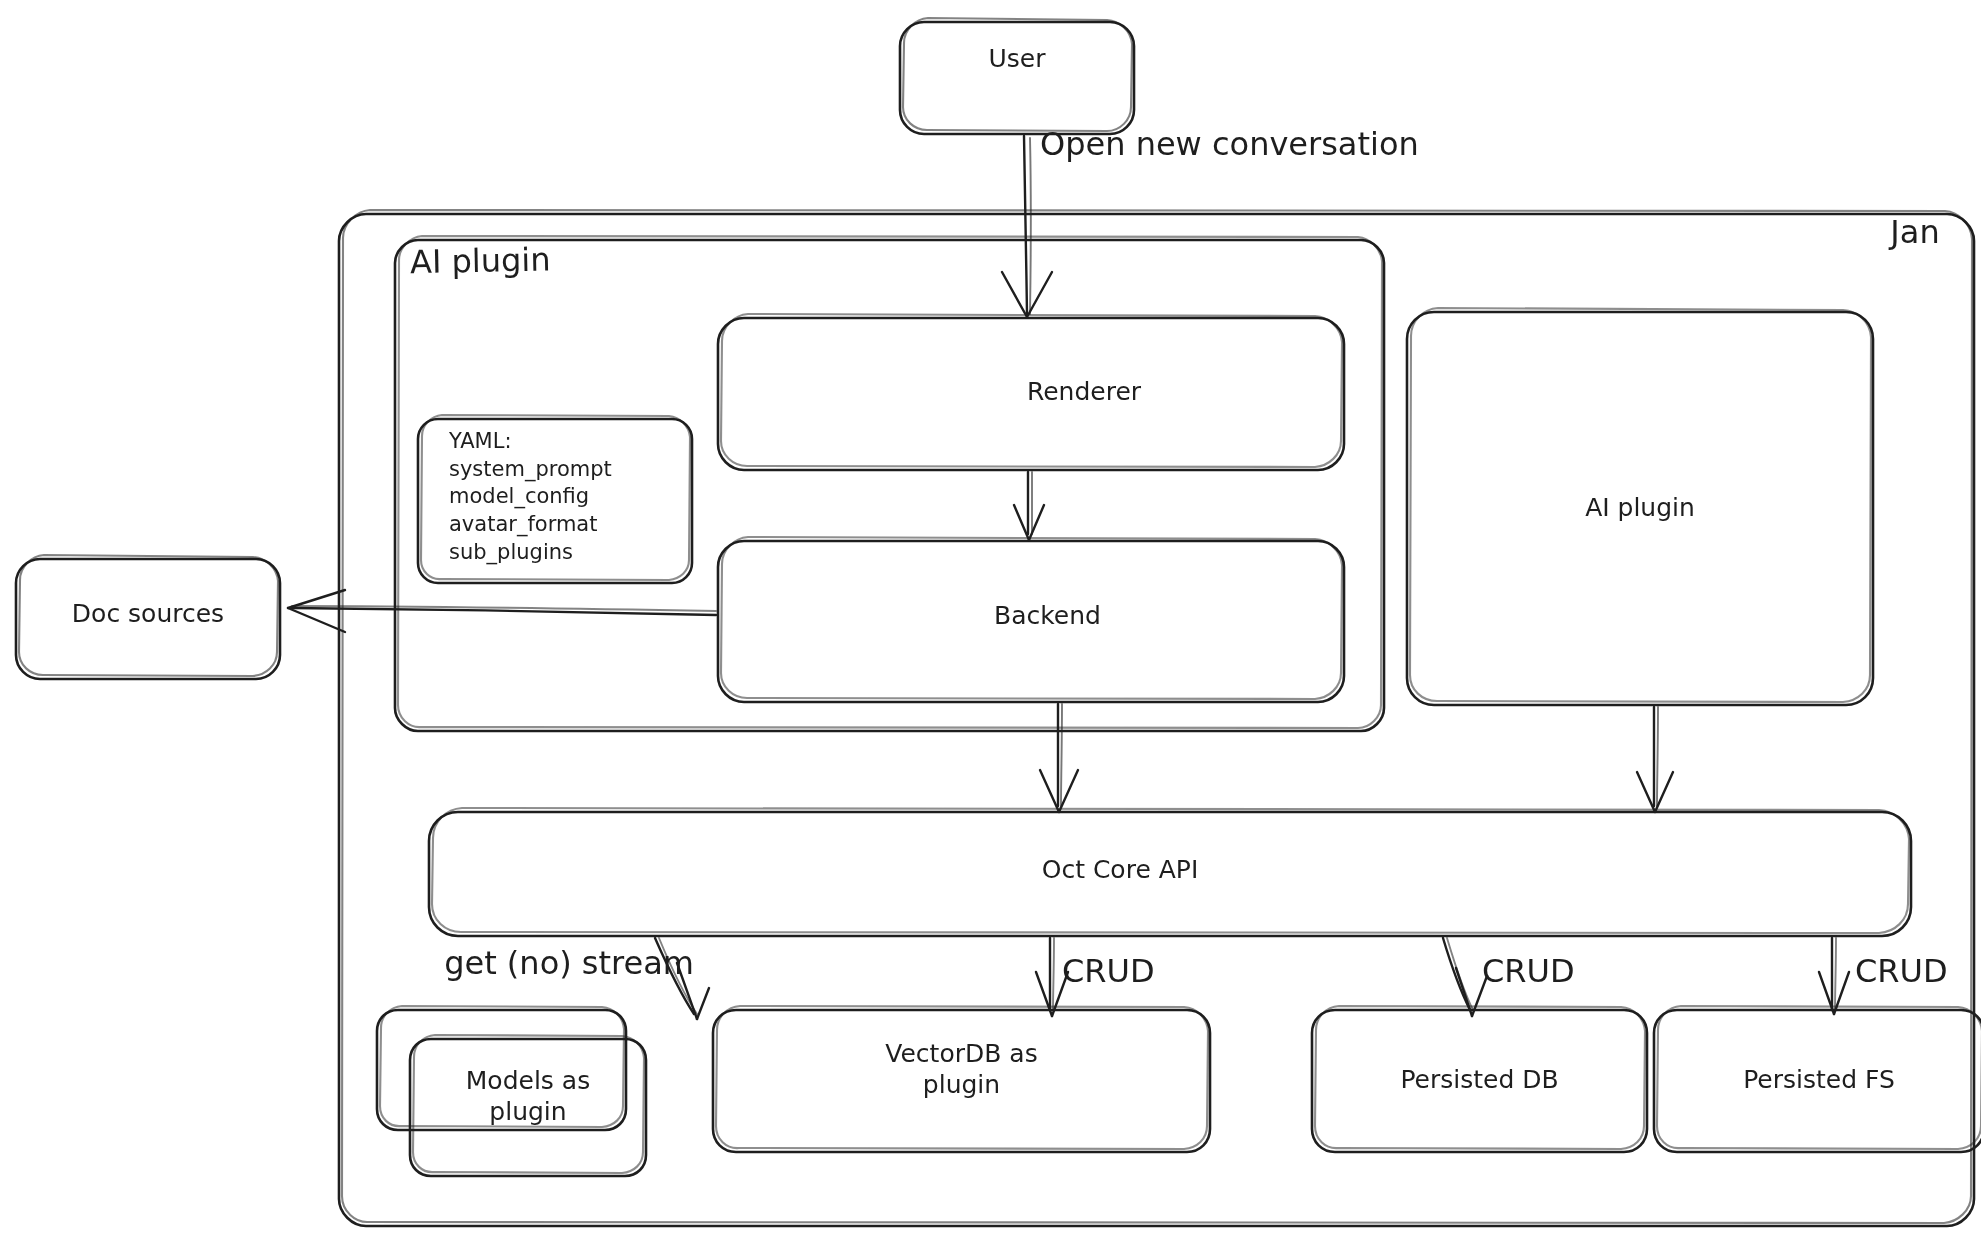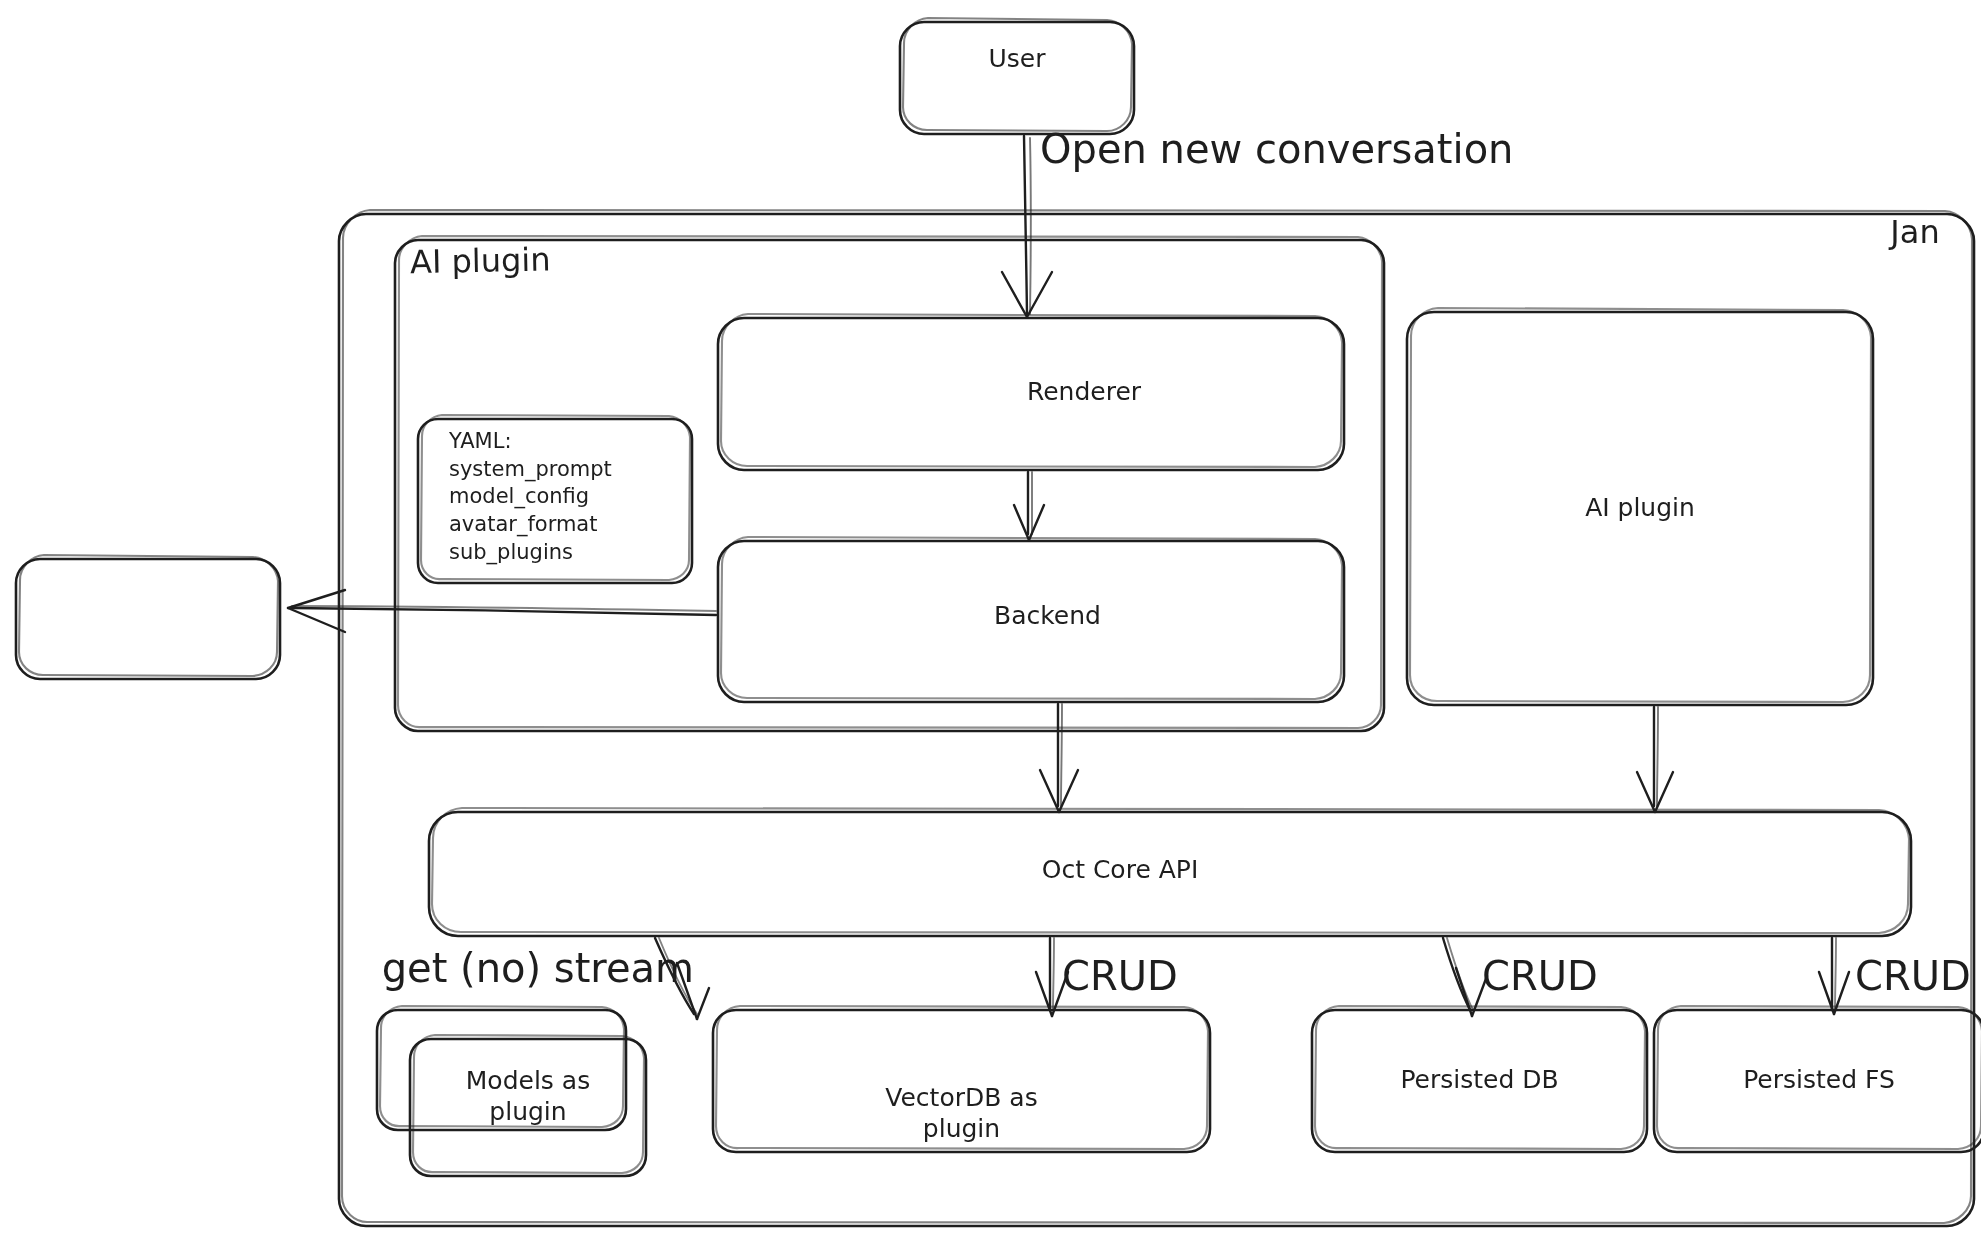--- a/index.html
+++ b/index.html
@@ -14,21 +14,21 @@
   .node-label{
     position:absolute;
     color:#1e1e1e;
     font-family:"DejaVu Sans","Liberation Sans",sans-serif;
     white-space:pre;
     pointer-events:none;
     text-align:center;
     line-height:1.25;
   }
   .t-big{font-size:25px;}
-  .t-edge{font-size:40px;}
+  .t-edge{font-size:32px;}
   .t-container{font-size:32px;}
   .yaml-block{
     position:absolute;
     color:#1e1e1e;
     font-size:21px;
     line-height:1.32;
     white-space:pre;
     text-align:left;
   }
 </style>
@@ -189,25 +189,26 @@
   <div class="node-label t-big" style="left:900px;top:43px;width:234px;">User</div>
 
   <div class="node-label t-big" style="left:718px;top:376px;width:732px;">Renderer</div>
 
   <div class="node-label t-big" style="left:718px;top:600px;width:659px;">Backend</div>
 
   <div class="node-label t-big" style="left:1407px;top:492px;width:466px;">AI plugin</div>
 
   <div class="node-label t-big" style="left:700px;top:854px;width:840px;">Oct Core API</div>
 
+  <div class="node-label t-big" style="left:16px;top:598px;width:264px;">Doc sources</div>
 
   <div class="node-label t-big" style="left:410px;top:1065px;width:236px;">Models as
 plugin</div>
 
-  <div class="node-label t-big" style="left:713px;top:1038px;width:497px;margin-top:44px;">VectorDB as
+  <div class="node-label t-big" style="left:713px;top:1038px;width:497px;">VectorDB as
 plugin</div>
 
   <div class="node-label t-big" style="left:1312px;top:1064px;width:335px;">Persisted DB</div>
 
   <div class="node-label t-big" style="left:1654px;top:1064px;width:330px;">Persisted FS</div>
 
   <div class="yaml-block" style="left:441px;top:428px;width:250px;margin-left:8px;">YAML:
 system_prompt
 model_config
 avatar_format

